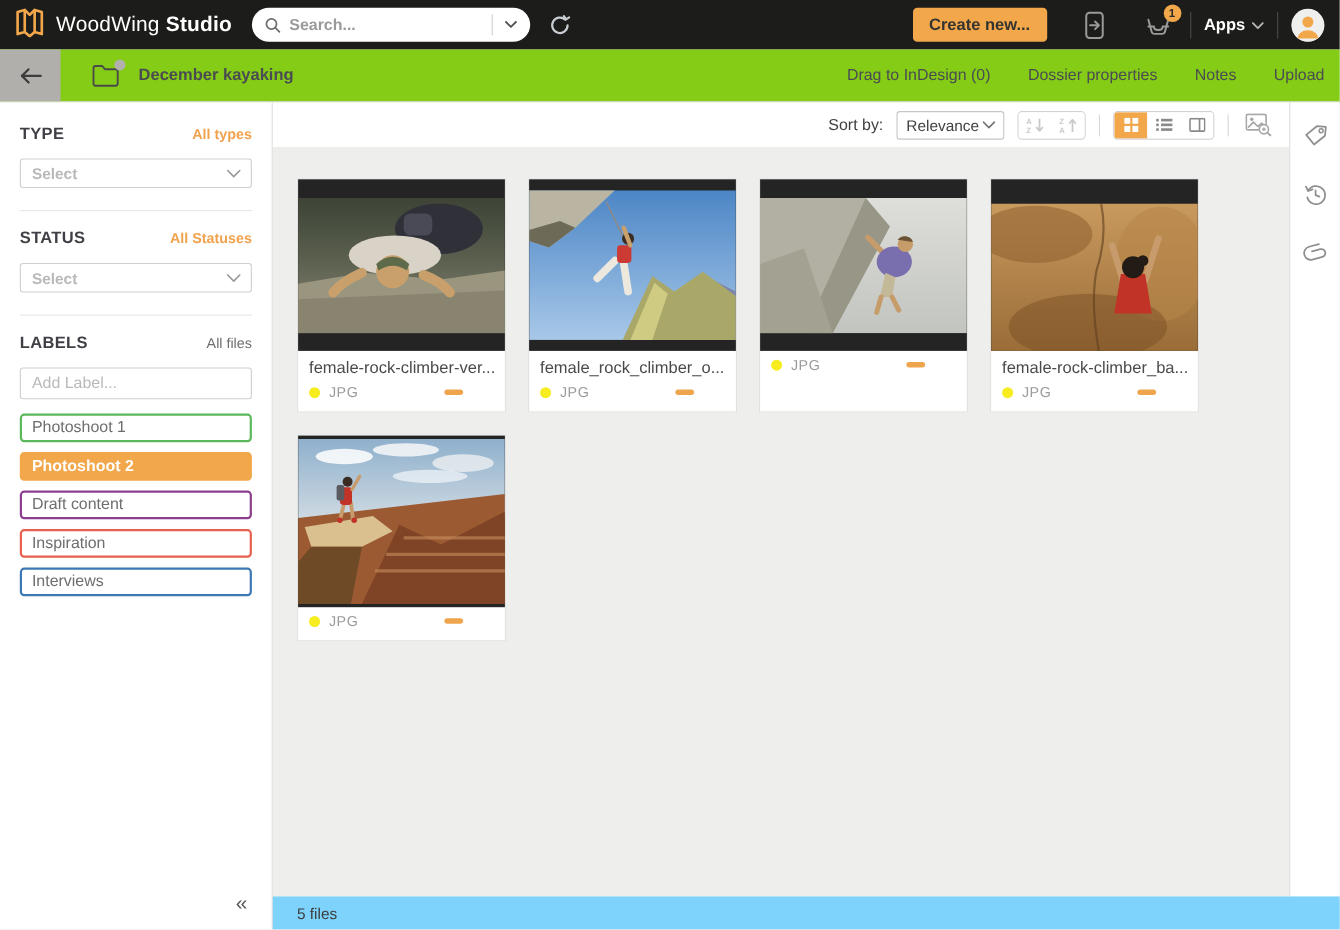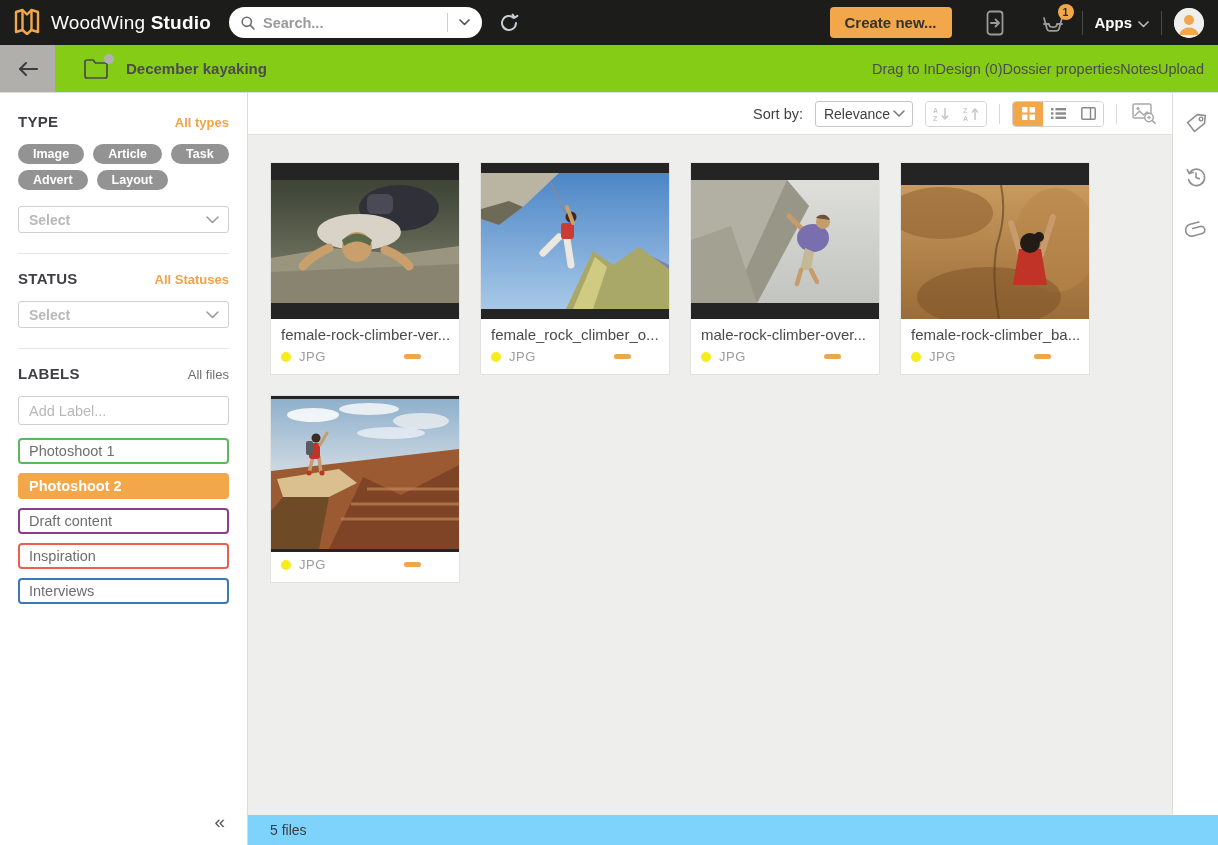--- a/index.html
+++ b/index.html
@@ -26,21 +26,21 @@
   .tb-divider { width:1px; height:24px; background:#4a4a46; margin:0 12px; }
   .apps { display:flex; align-items:center; gap:6px; color:#fff; font-size:15px; font-weight:600; cursor:pointer; }
   .avatar { width:30px; height:30px; border-radius:50%; background:#efefed; overflow:hidden; display:flex; align-items:center; justify-content:center; cursor:pointer; }
 
   
   .dossier-bar { height:48px; background:#84cc16; display:flex; align-items:center; flex:none; border-bottom:1px solid #dcdcda; }
   .back-btn { width:55px; height:100%; background:#b1afab; display:flex; align-items:center; justify-content:center; cursor:pointer; flex:none; }
   .folder-wrap { margin-left:28px; position:relative; width:26px; height:22px; }
   .folder-dot { position:absolute; top:-4px; right:-5px; width:10px; height:10px; border-radius:50%; background:#b3b1ad; }
   .dossier-title { margin-left:17px; font-size:15px; font-weight:700; color:#4b4b52; }
-  .dossier-actions { margin-left:auto; display:flex; align-items:center; padding-right:14px; }
+  .dossier-actions { margin-left:auto; display:flex; align-items:center; gap:34px; padding-right:14px; }
   .dossier-actions span { font-size:14.5px; color:#4b4b52; cursor:pointer; white-space:nowrap; }
 
   
   .main { flex:1; display:flex; min-height:0; }
   .sidebar { width:248px; background:#fff; border-right:1px solid #dbdbd9; padding:20px 18px 10px 18px; display:flex; flex-direction:column; flex:none; }
   .sec-head { display:flex; align-items:baseline; justify-content:space-between; margin-bottom:14px; }
   .sec-title { font-size:15px; font-weight:700; color:#3f3f46; letter-spacing:.3px; }
   .sec-link { font-size:13px; color:#f0a24c; cursor:pointer; font-weight:600; }
   .sec-link.gray { color:#6e6e6e; font-weight:400; }
   .pills { display:flex; flex-wrap:wrap; gap:6px 9px; margin-bottom:16px; }
@@ -182,27 +182,20 @@
       <span>Upload</span>
     </div>
   </div>
 
   <div class="main">
 
     <aside class="sidebar">
       <div class="sec-head">
         <span class="sec-title">TYPE</span>
         <span class="sec-link">All types</span>
-      </div>
-      <div class="pills">
-        <span class="pill">Image</span>
-        <span class="pill">Article</span>
-        <span class="pill">Task</span>
-        <span class="pill">Advert</span>
-        <span class="pill">Layout</span>
       </div>
       <div class="select">
         <span class="ph">Select</span>
         <svg width="13" height="8" viewBox="0 0 13 8" fill="none">
             <polyline points="1,1 6.5,6.5 12,1" stroke="#999" stroke-width="1.5" fill="none" stroke-linecap="round" stroke-linejoin="round"></polyline>
           </svg>
       </div>
       <div class="side-divider"></div>
 
       <div class="sec-head">
@@ -379,21 +372,20 @@
                     <polygon points="96,0 118,26 66,123 40,123" fill="#8f8d7e" opacity="0.75"></polygon>
                     <polygon points="0,60 40,46 66,123 0,123" fill="#a3a191"></polygon>
                     <path d="M112 50 L98 36" stroke="#c69c6a" stroke-width="5" stroke-linecap="round"></path>
                     <ellipse cx="122" cy="58" rx="16" ry="14" fill="#7a6fae"></ellipse>
                     <circle cx="132" cy="42" r="7" fill="#c69c6a"></circle>
                     <path d="M125 38 a8 8 0 0 1 14 2" fill="#6b5336"></path>
                     <path d="M114 68 l-5 22 h11 l3 -18 Z" fill="#c3b897"></path>
                     <path d="M110 90 l-4 14 M120 90 l6 12" stroke="#c69c6a" stroke-width="4.5" stroke-linecap="round"></path>
                   </svg>
                 </div>
-                <div class="fname">male-rock-climber-over...</div>
                 <div class="fmeta">
                   <span class="dot"></span>
                   <span class="fmt">JPG</span>
                   <span class="dash"></span>
                 </div>
               </div>
 
               <div class="card">
                 <div class="thumb bottom">
                   <svg width="188" height="134" viewBox="0 0 188 134">

